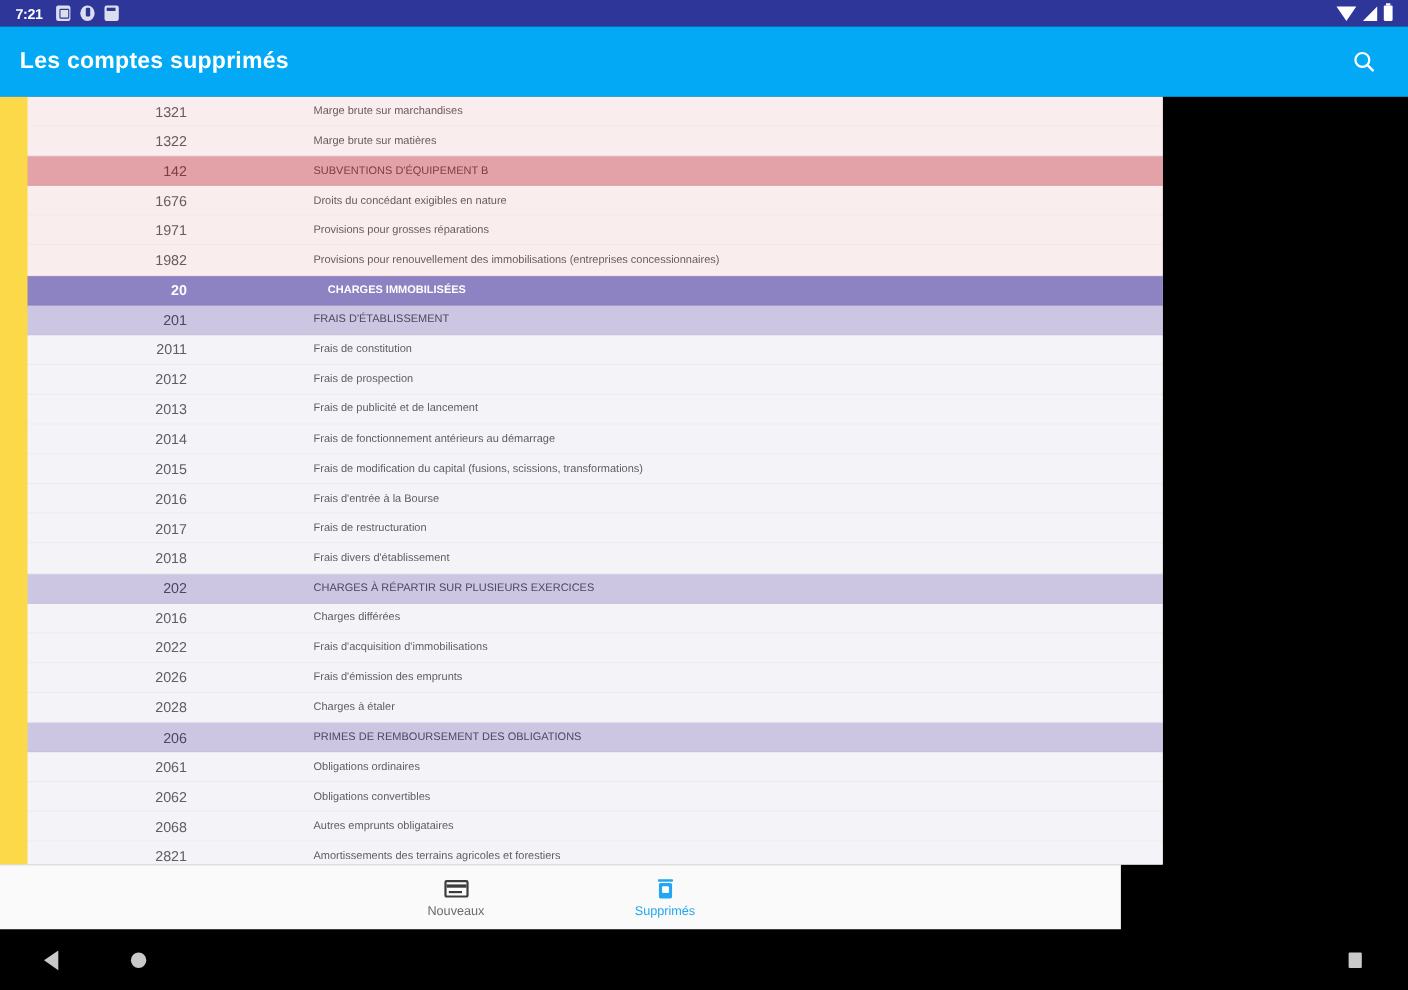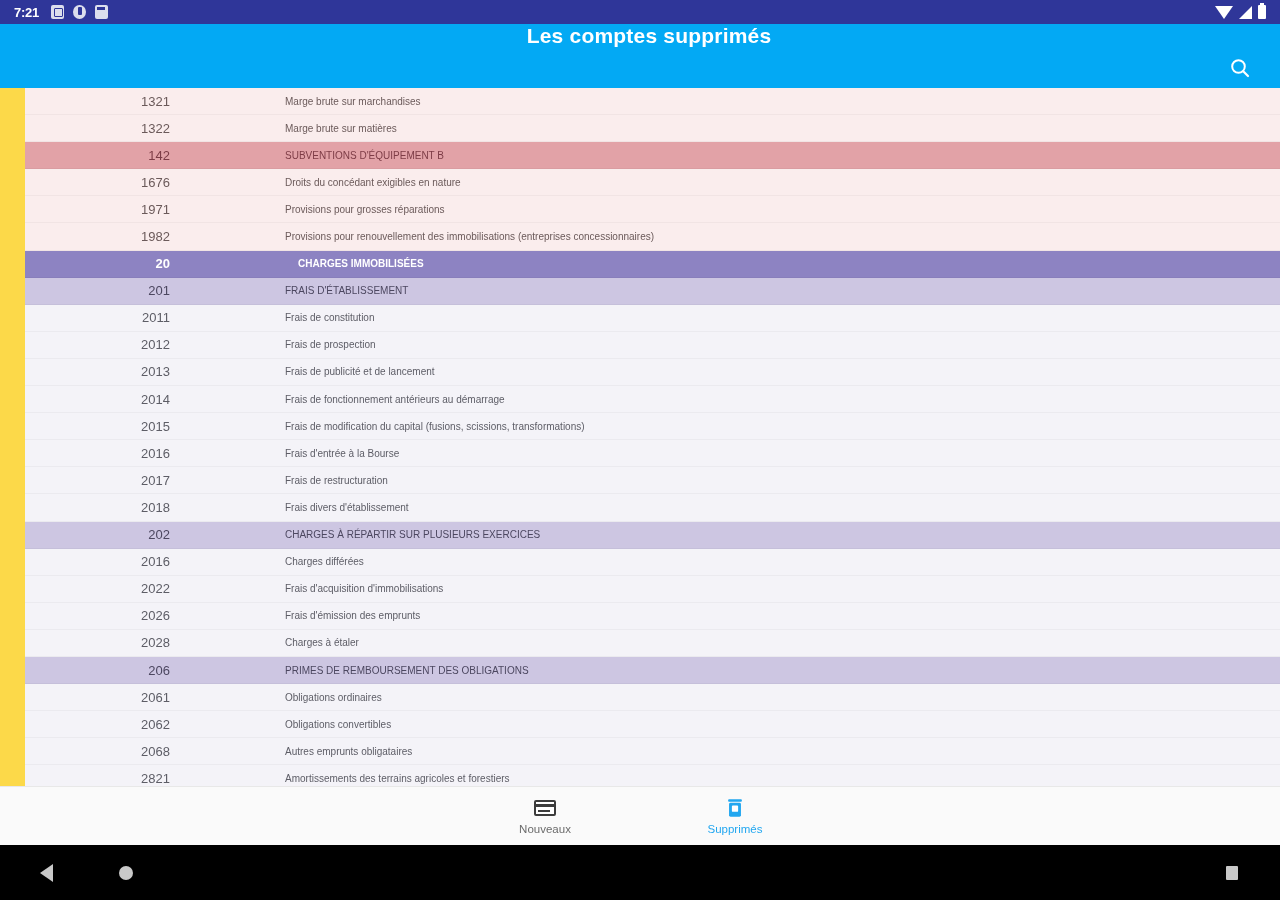--- a/index.html
+++ b/index.html
@@ -62,36 +62,36 @@
   .ic-batt::before {
     content: ""; position: absolute; top: -2px; left: 2px;
     width: 4px; height: 2px; background: #ffffff;
   }
 
   
   .appbar {
     position: absolute; top: 24px; left: 0;
     width: 1280px; height: 64px;
     background: #03a9f4;
-    display: flex; align-items: center; flex-direction: column;
+    display: flex; align-items: center;
   }
   .appbar-title {
     color: #ffffff; font-size: 21px; font-weight: bold;
     margin-left: 18px; letter-spacing: .2px;
   }
   .appbar-actions { margin-left: auto; margin-right: 20px; display: flex; }
   .search-btn {
     width: 40px; height: 40px; display: flex;
     align-items: center; justify-content: center; cursor: pointer;
   }
 
   
   .content {
     position: absolute; top: 88px; left: 0;
-    width: 1280px; height: 698px;
+    width: 1057px; height: 698px;
     background: #f4f3f8; overflow: hidden;
   }
   .yellow-rail {
     position: absolute; top: 0; left: 0;
     width: 25px; height: 698px; background: #fcd949; z-index: 3;
   }
   .rows { position: absolute; top: 0; left: 0; width: 1280px; }
 
   .row {
     height: 27.1px;
@@ -125,21 +125,21 @@
   .row.r-purple-dark .code, .row.r-purple-dark .label {
     color: #ffffff; font-weight: bold;
   }
 
   .row.r-purple-light { background: #cdc6e2; }
   .row.r-purple-light .code, .row.r-purple-light .label { color: #4c4760; }
 
   
   .tabbar {
     position: absolute; top: 786px; left: 0;
-    width: 1280px; height: 59px;
+    width: 1019px; height: 59px;
     background: #fafafa;
     border-top: 1px solid #e8e8e8;
     display: flex; align-items: center; justify-content: center;
   }
   .tab {
     width: 190px; height: 59px;
     display: flex; flex-direction: column;
     align-items: center; justify-content: center;
     gap: 4px; cursor: pointer;
   }

